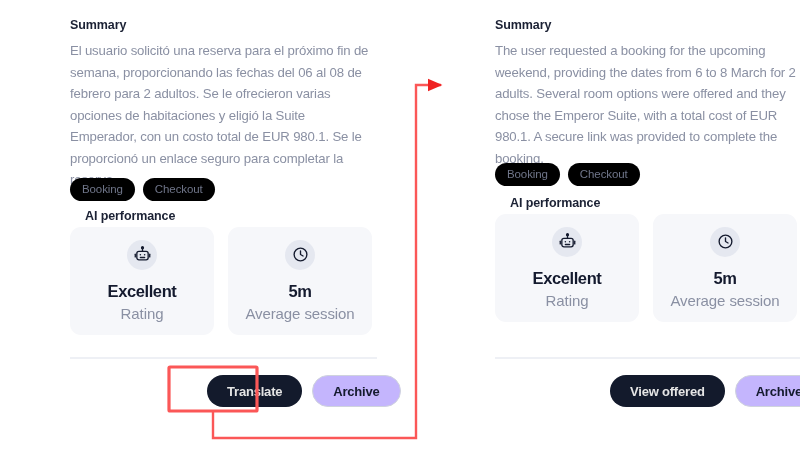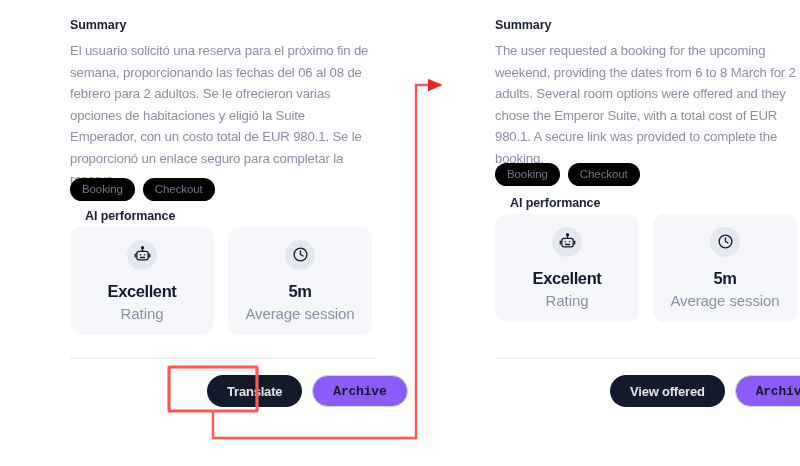--- a/index.html
+++ b/index.html
@@ -150,24 +150,23 @@
     white-space: nowrap;
     cursor: pointer;
     user-select: none;
   }
   .btn-primary {
     background: #131a2c;
     color: #e5e5e5;
     border: none;
   }
   .btn-secondary {
-    background: #8b5cf6;
+    background: #c4b5fd;
     color: #141a2e;
     border: 1.4px solid #cfd3dd;
-    font-family: Liberation Mono, monospace;
   }
 
   
   #annotation-overlay {
     position: absolute;
     inset: 0;
     pointer-events: none;
   }
 </style>
 </head>

